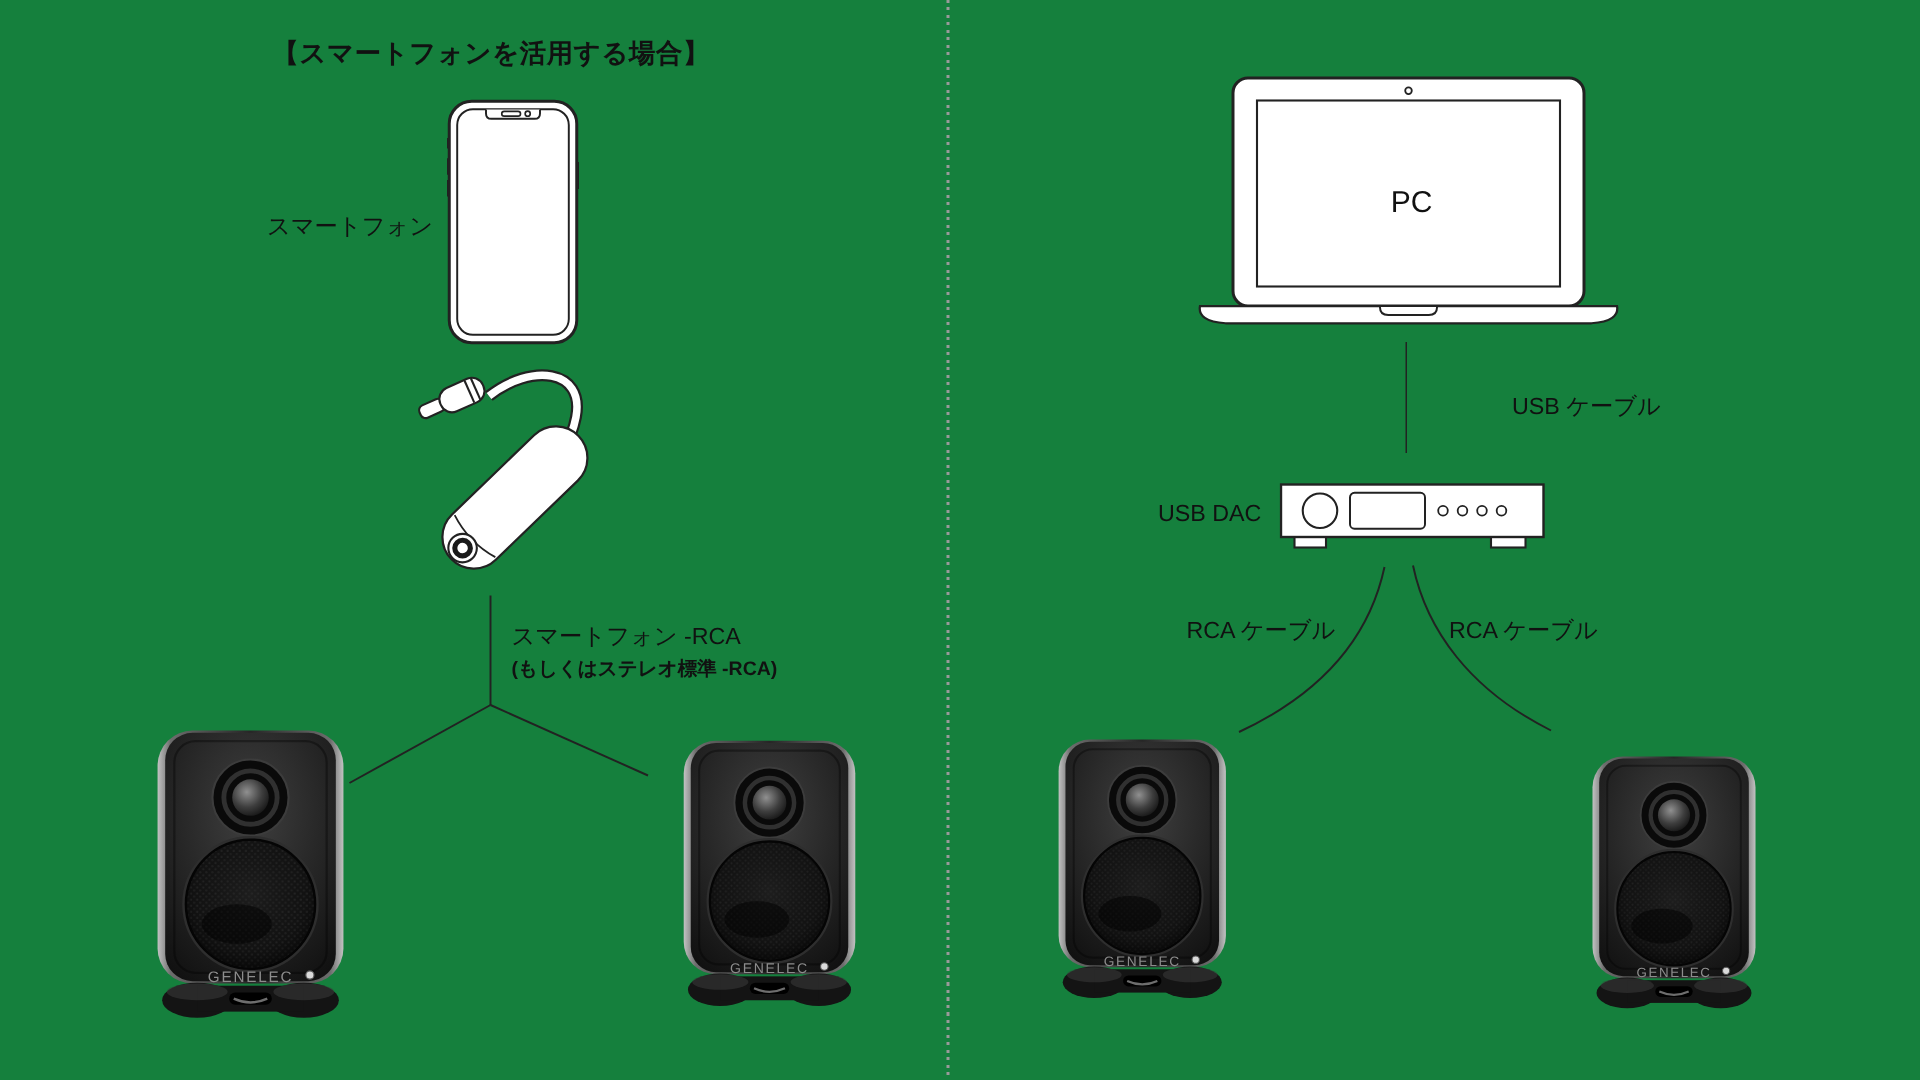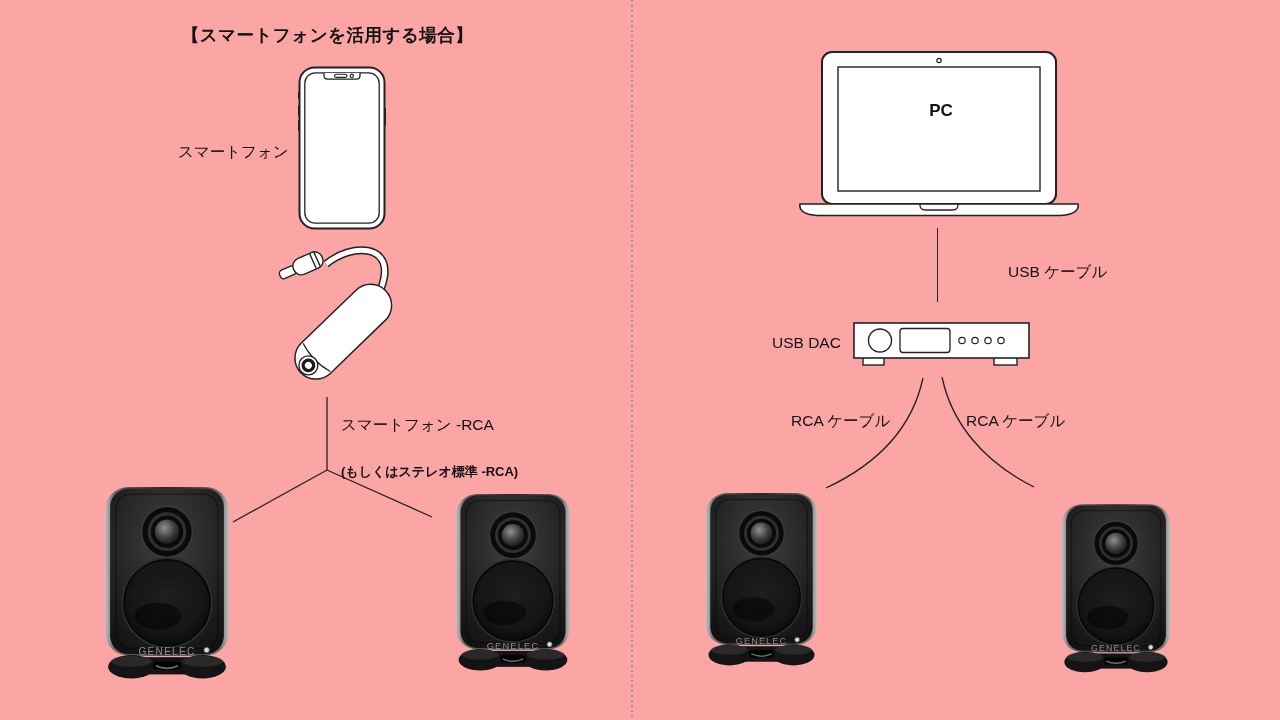--- a/index.html
+++ b/index.html
@@ -1,37 +1,37 @@
 <!DOCTYPE html>
 <html><head>
 <meta charset="utf-8">
 <style>
   html,body{margin:0;padding:0;background:#fff;}
   .canvas{
-    position:relative;width:1280px;height:720px;background:#fca5a5;
+    position:relative;width:1280px;height:720px;background:#15803d;
     font-family:"Liberation Sans","DejaVu Sans",sans-serif;color:#1a1a1a;overflow:hidden;
   }
   .abs{position:absolute;}
   .divider{
     position:absolute;left:631px;top:0;width:2px;height:720px;
     background:repeating-linear-gradient(to bottom,#9a9a9a 0 2px,transparent 2px 5px);
   }
   .title{
     position:absolute;top:23px;font-size:17.5px;font-weight:700;letter-spacing:.5px;
     text-align:center;white-space:nowrap;color:#111;
   }
   .label{
     position:absolute;font-size:15.5px;font-weight:400;color:#111;white-space:nowrap;line-height:21px;
   }
   .sublabel{
     position:absolute;font-size:13px;font-weight:600;color:#111;white-space:nowrap;
   }
   .pc-label{
-    position:absolute;left:898px;top:101px;width:86px;text-align:center;
-    font-size:17px;font-weight:700;color:#111;
+    position:absolute;left:898px;top:124px;width:86px;text-align:center;
+    font-size:20px;font-weight:400;color:#111;
   }
   .usb-line{
     position:absolute;left:937px;top:228px;height:74px;width:0;border-left:1.6px solid #222;
   }
   svg{display:block;}
 </style>
 </head>
 <body>
 
 <div class="canvas">
@@ -128,21 +128,21 @@
   </svg>
 
   <svg class="abs" style="left:225px;top:392px;" width="215" height="136" viewBox="0 0 215 136">
     <g stroke="#222" stroke-width="1.3" fill="none">
       <line x1="102" y1="5" x2="102" y2="78"></line>
       <line x1="102" y1="78" x2="8" y2="130"></line>
       <line x1="102" y1="78" x2="207" y2="125"></line>
     </g>
   </svg>
   <div class="label" style="left:341px;top:414px;">スマートフォン -RCA</div>
-  <div class="sublabel" style="left:341px;top:463px;">(もしくはステレオ標準 -RCA)</div>
+  <div class="sublabel" style="left:341px;top:437px;">(もしくはステレオ標準 -RCA)</div>
 
   <svg class="abs" style="left:102px;top:485px;" width="130" height="195">
       <use href="#speaker"></use>
     </svg>
   <svg class="abs" style="left:453px;top:492px;" width="120" height="180">
       <use href="#speaker"></use>
     </svg>
 
 
   <svg class="abs" style="left:797px;top:50px;" width="284" height="170" viewBox="0 0 284 170">

